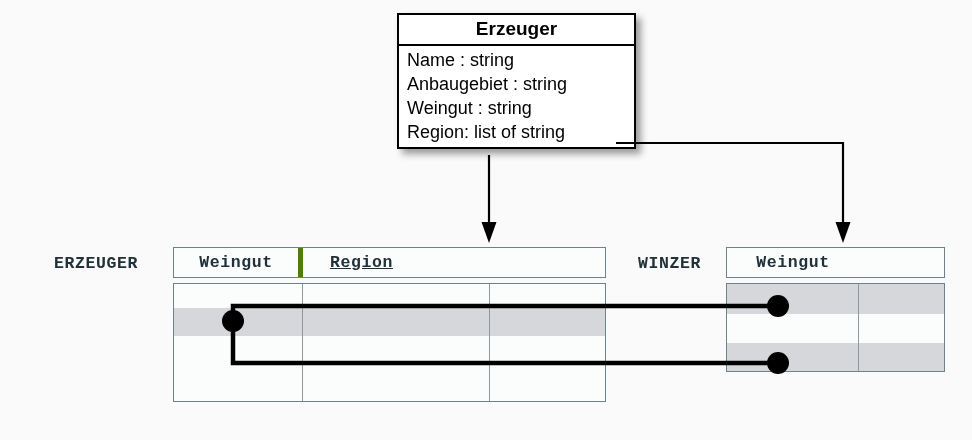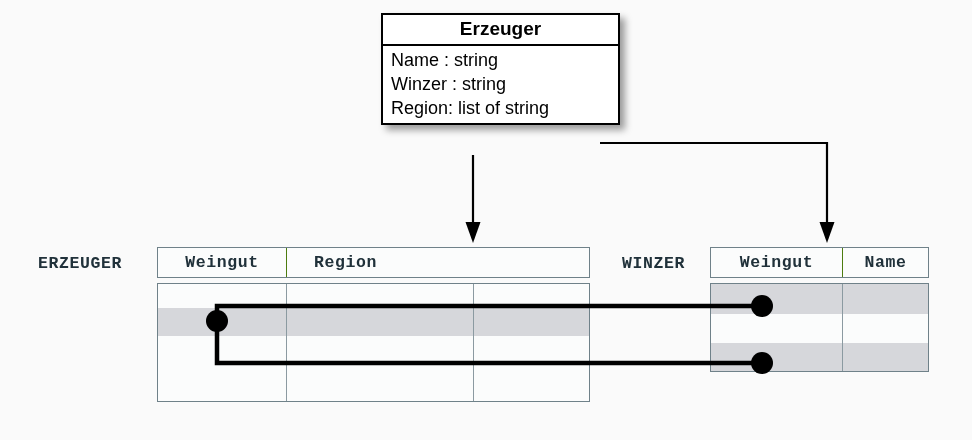--- a/index.html
+++ b/index.html
@@ -9,21 +9,21 @@
   body {
     width: 972px;
     height: 440px;
     background: #fafafa;
     font-family: "Liberation Sans", sans-serif;
     overflow: hidden;
     position: relative;
   }
   #canvas {
     position: absolute;
-    left: 0; top: 0;
+    left: 16px; top: 0;
     width: 816px;
     height: 440px;
   }
 
   
   .uml-box {
     position: absolute;
     left: 381px;
     top: 13px;
     width: 239px;
@@ -72,21 +72,21 @@
   .tbl-header {
     position: absolute;
     display: flex;
     box-sizing: border-box;
     border: 1px solid #6f8189;
     background: #fbfcfc;
     height: 31px;
   }
   .tbl-header .cell {
     box-sizing: border-box;
-    border-right: 1px solid #4d7c0f;
+    border-right: 5px solid #4d7c0f;
     display: flex;
     align-items: center;
     justify-content: center;
     font-family: "Liberation Mono", "DejaVu Sans Mono", monospace;
     font-weight: bold;
     font-size: 16.5px;
     letter-spacing: 0.6px;
     color: #20313a;
     height: 100%;
   }
@@ -125,30 +125,31 @@
 </style>
 </head>
 <body>
 
 <div id="canvas">
 
   <div class="uml-box">
     <div class="uml-title">Erzeuger</div>
     <div class="uml-attrs">
       <div class="uml-attr">Name : string</div>
-      <div class="uml-attr">Winzer : string</div>
+      <div class="uml-attr">Anbaugebiet : string</div>
+      <div class="uml-attr">Weingut : string</div>
       <div class="uml-attr">Region: list of string</div>
     </div>
   </div>
 
   <div class="tbl-label" id="label-erzeuger">ERZEUGER</div>
 
   <div class="tbl-header" id="hdr-erzeuger" style="left:157px; top:247px; width:433px;">
     <div class="cell" style="width:129px;">Weingut</div>
-    <div class="cell" style="width:117px;">Region</div>
+    <div class="cell" style="width:117px;text-decoration:underline;">Region</div>
   </div>
 
   <div class="tbl-body" id="body-erzeuger" style="left:157px; top:283px; width:433px; height:119px;">
     <div class="row" style="height:24px;">
       <div class="cell" style="width:129px;"></div>
       <div class="cell" style="width:187px;"></div>
       <div class="cell" style="width:115px;"></div>
     </div>
     <div class="row shaded" style="height:28px;">
       <div class="cell" style="width:129px;"></div>
@@ -164,21 +165,20 @@
       <div class="cell" style="width:129px;"></div>
       <div class="cell" style="width:187px;"></div>
       <div class="cell" style="width:115px;"></div>
     </div>
   </div>
 
   <div class="tbl-label" id="label-winzer">WINZER</div>
 
   <div class="tbl-header" id="hdr-winzer" style="left:710px; top:247px; width:219px;">
     <div class="cell" style="width:132px;">Weingut</div>
-    <div class="cell" style="width:85px;">Name</div>
   </div>
 
   <div class="tbl-body" id="body-winzer" style="left:710px; top:283px; width:219px; height:89px;">
     <div class="row shaded" style="height:30px;">
       <div class="cell" style="width:132px;"></div>
       <div class="cell" style="width:83px;"></div>
     </div>
     <div class="row" style="height:29px;">
       <div class="cell" style="width:132px;"></div>
       <div class="cell" style="width:83px;"></div>

